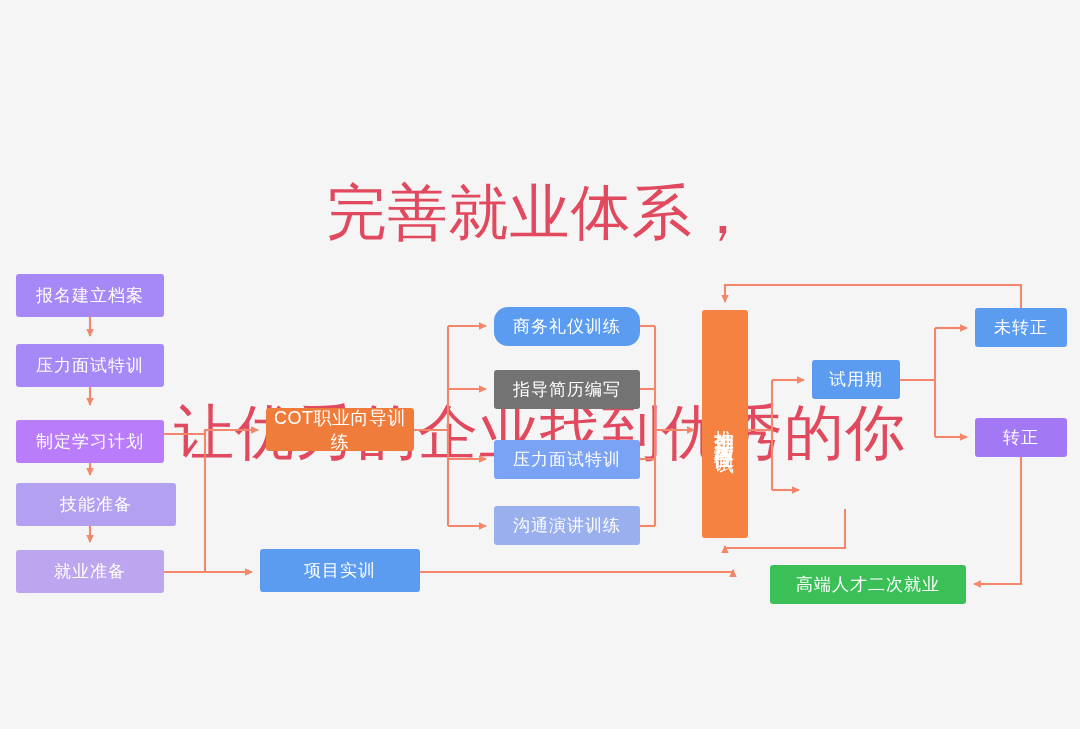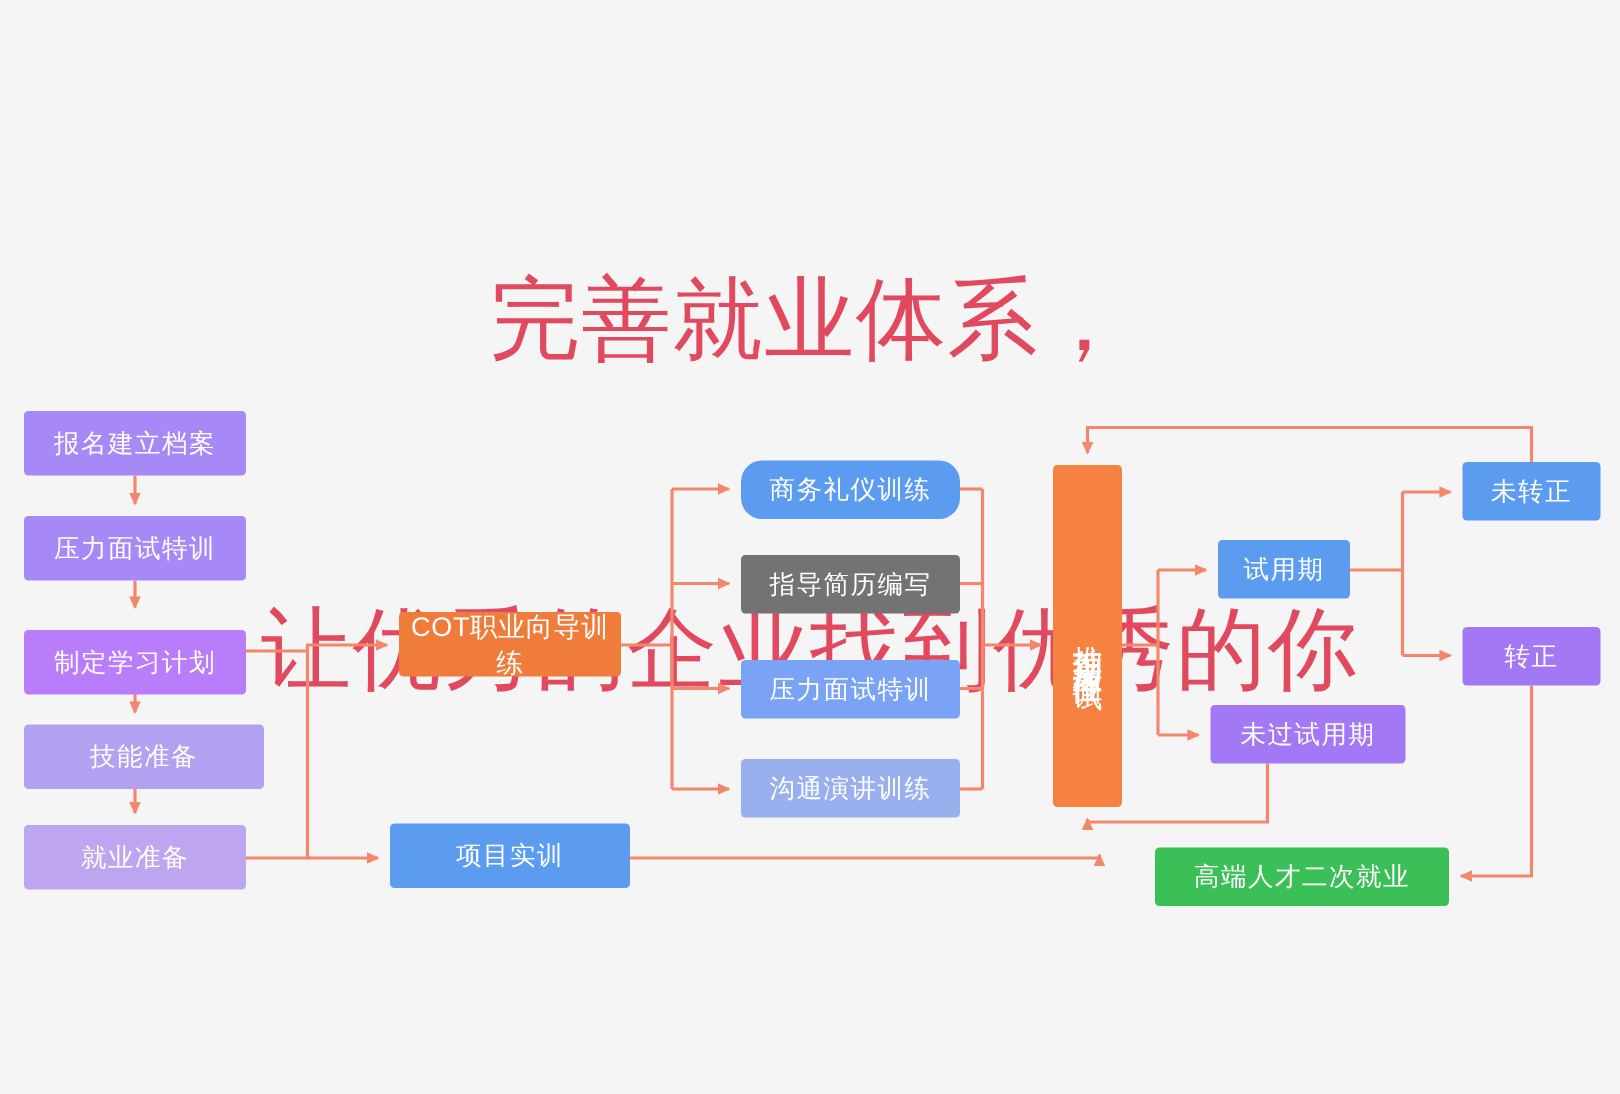--- a/index.html
+++ b/index.html
@@ -174,23 +174,20 @@
   </div>
 
   <div class="node vertical" style="left:702px; top:310px; width:46px; height:228px; background:#f58240;">
     <span>推荐到用人单位面试</span>
   </div>
 
   <div class="node" style="left:812px; top:360px; width:88px; height:39px; background:#5b9cf0;">
     <span>试用期</span>
   </div>
 
-  <div class="node" style="left:807px; top:470px; width:130px; height:39px; background:#a378f5;">
-    <span>未过试用期</span>
-  </div>
 
   <div class="node" style="left:975px; top:308px; width:92px; height:39px; background:#5b9cf0;">
     <span>未转正</span>
   </div>
 
   <div class="node" style="left:975px; top:418px; width:92px; height:39px; background:#a378f5;">
     <span>转正</span>
   </div>
 
   <div class="node" style="left:770px; top:565px; width:196px; height:39px; background:#3bc058;">

